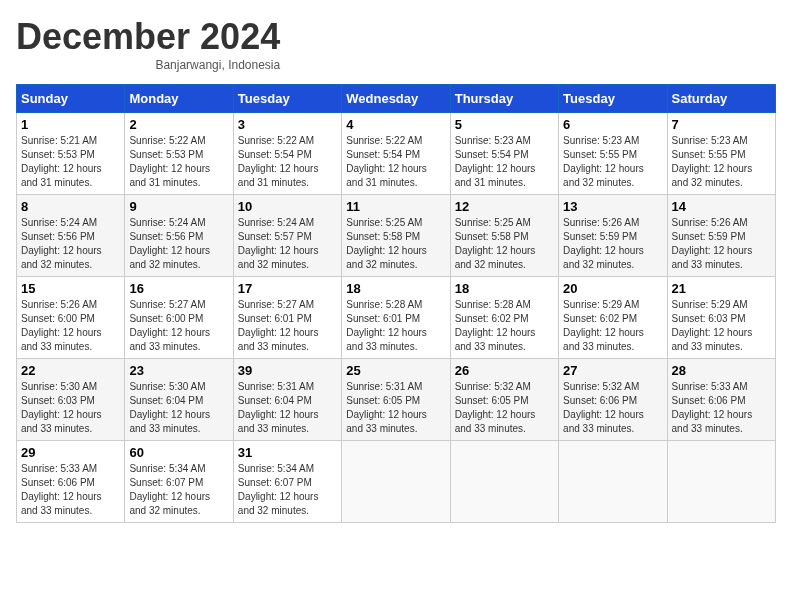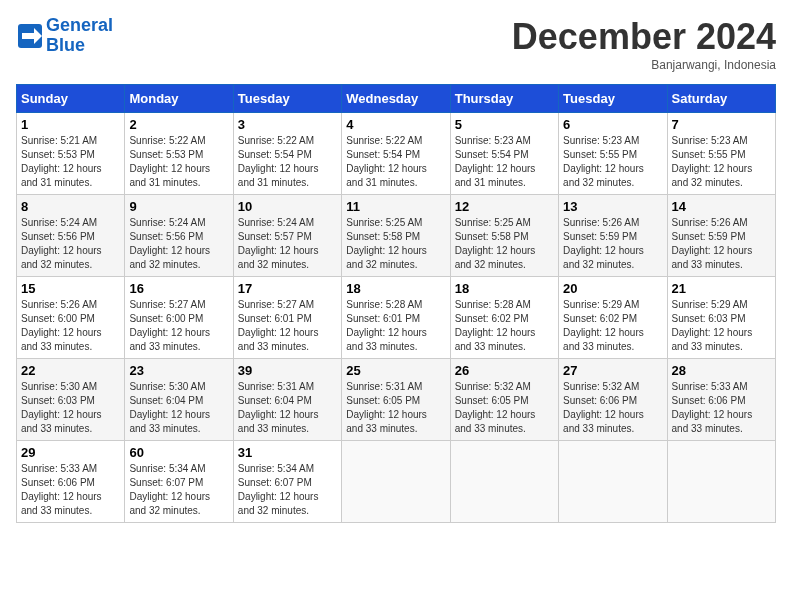--- a/index.html
+++ b/index.html
@@ -82,30 +82,20 @@
       line-height: 1.4;
     }
     .empty-cell {
       background: #f9f9f9;
     }
   </style>
 </head>
 <body>
 
 <div class="header">
-  <div class="logo">
-    <svg class="logo-icon" viewBox="0 0 28 28">
-      <rect x="2" y="2" width="24" height="24" rx="3" fill="#1565c0"></rect>
-      <polygon points="18,6 26,14 18,22 18,17 6,17 6,11 18,11" fill="white"></polygon>
-    </svg>
-    <div class="logo-text">
-      <div><span>General</span></div>
-      <div><span style="color:#1565c0;">Blue</span></div>
-    </div>
-  </div>
   <div class="title-block">
     <div class="month-title">December 2024</div>
     <div class="location">Banjarwangi, Indonesia</div>
   </div>
 </div>
 
 <table>
   <thead>
     <tr>
       <th>Sunday</th>

